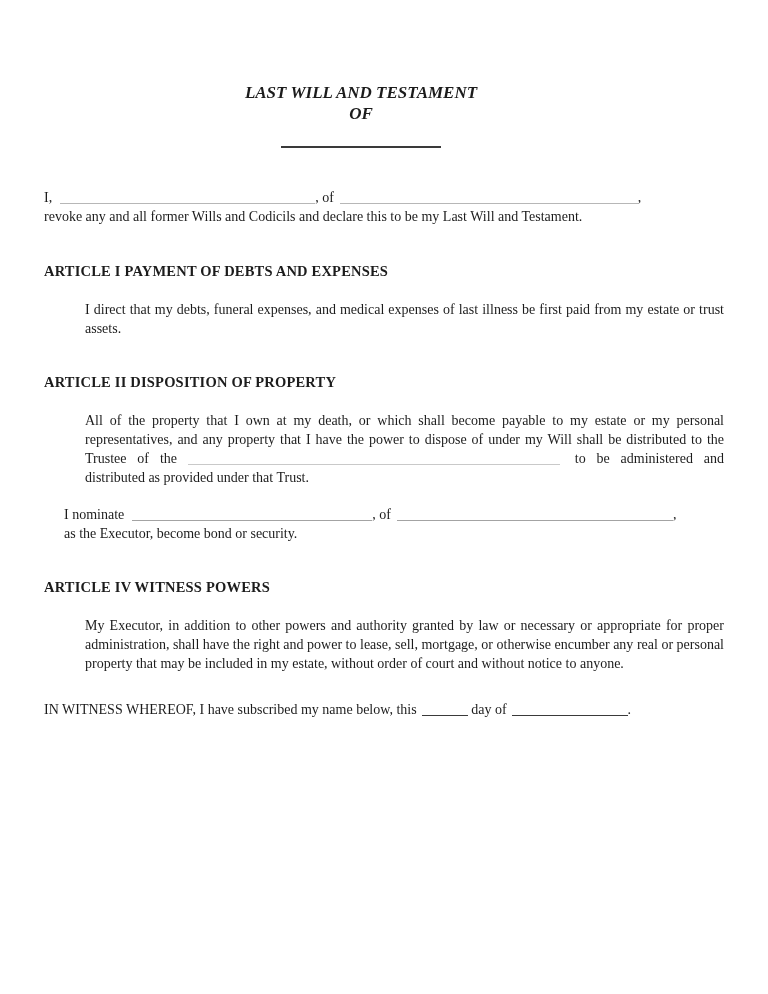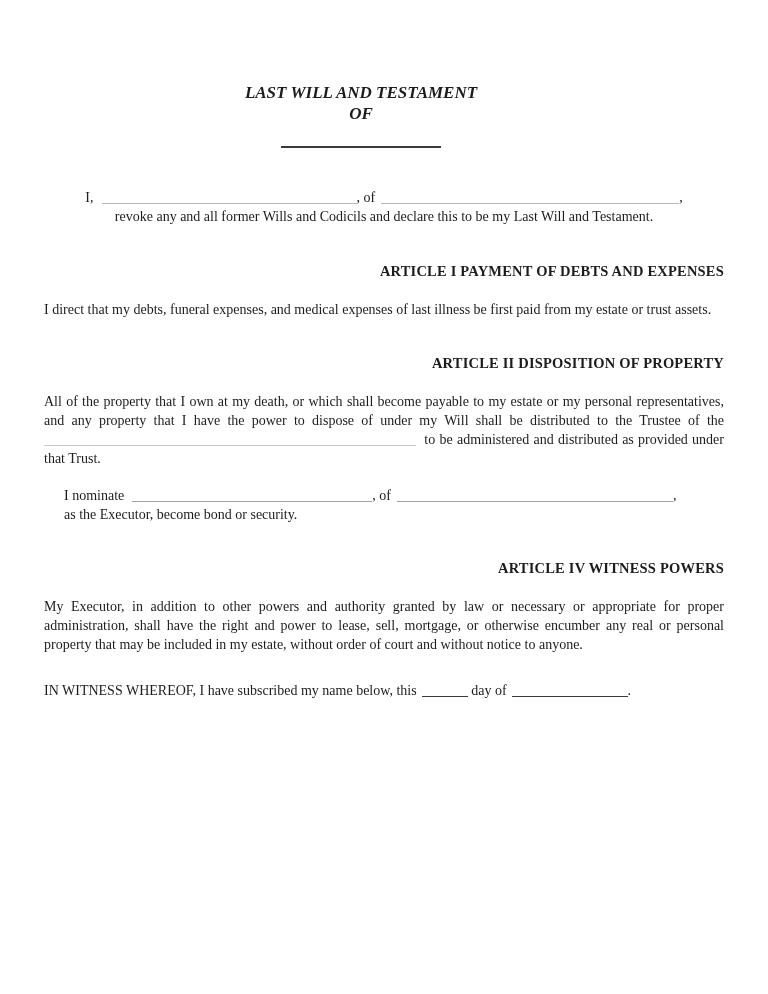--- a/index.html
+++ b/index.html
@@ -28,48 +28,47 @@
     font-style: italic;
     font-size: 17px;
     line-height: 21px;
   }
   .name-line {
     width: 160px;
     height: 0;
     border-bottom: 2px solid #3a3a3a;
     margin: 22px auto 0 auto;
   }
-  .intro { margin-top: 40px; text-align: center; }
+  .intro { margin-top: 40px; }
   .line { white-space: nowrap; }
   .blank {
     display: inline-block;
     height: 12px;
     border-bottom: 1px solid #a3a3a3;
     vertical-align: -2px;
   }
   .b-light  { border-bottom-color: #b7b7b7; }
   .b-mid    { border-bottom-color: #a3a3a3; }
   .b-xlight { border-bottom-color: #c9c9c9; }
   .b-dark   { border-bottom-color: #3a3a3a; }
   .article-heading {
     font-weight: bold;
     font-size: 14.5px;
     line-height: 19px;
     margin: 34px 0 0 0;
     letter-spacing: 0.2px;
-    text-align: right;
   }
   .para {
     margin: 19px 0 0 0;
     text-align: justify;
   }
   .mt-36 { margin-top: 36px; }
   .mt-35 { margin-top: 35px; }
   .mt-34 { margin-top: 34px; }
-  .mt-19 { margin-top: 19px; }
+  .mt-19 { margin-top: 19px; margin-left: 41px; }
   .mt-18 { margin-top: 18px; margin-left: 20px; }
   .mt-14 { margin-top: 14px; }
   .ml-8 { margin-left: 8px; }
   .ml-6 { margin-left: 6px; }
   .ml-5 { margin-left: 5px; }
   .mr-4 { margin-right: 4px; }
   .witness-line {
     margin-top: 27px;
     white-space: nowrap;
   }

